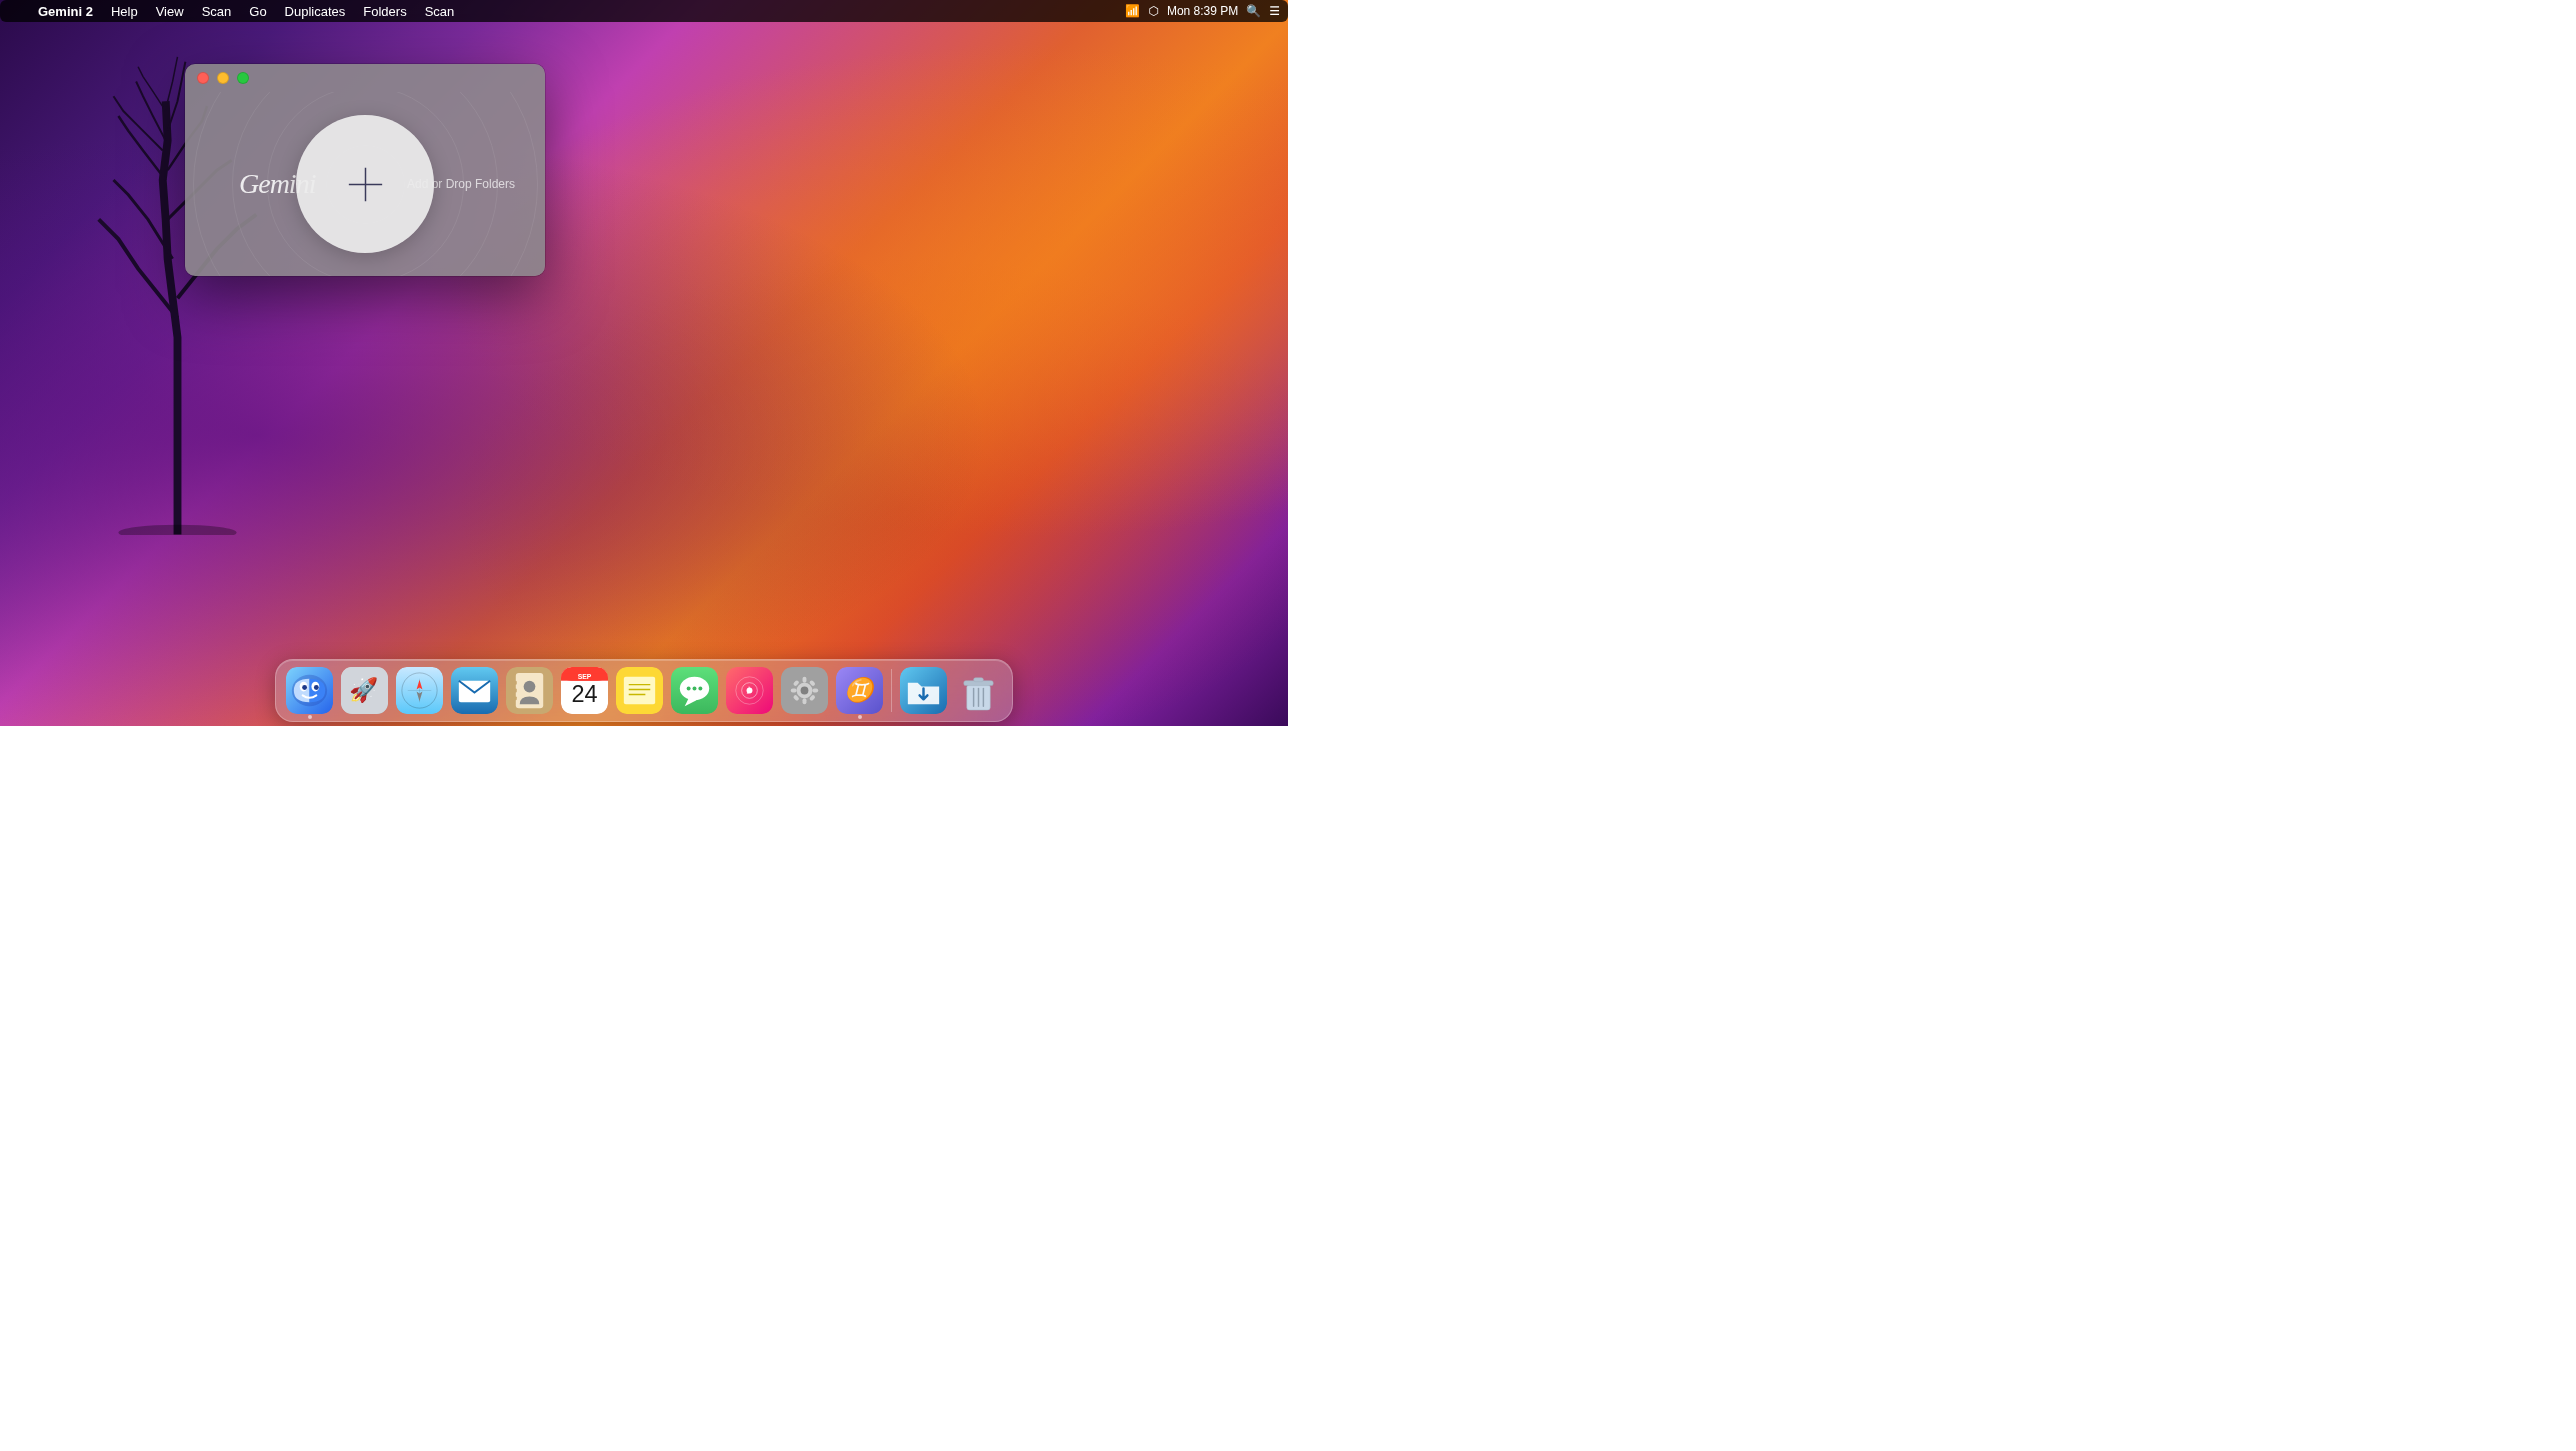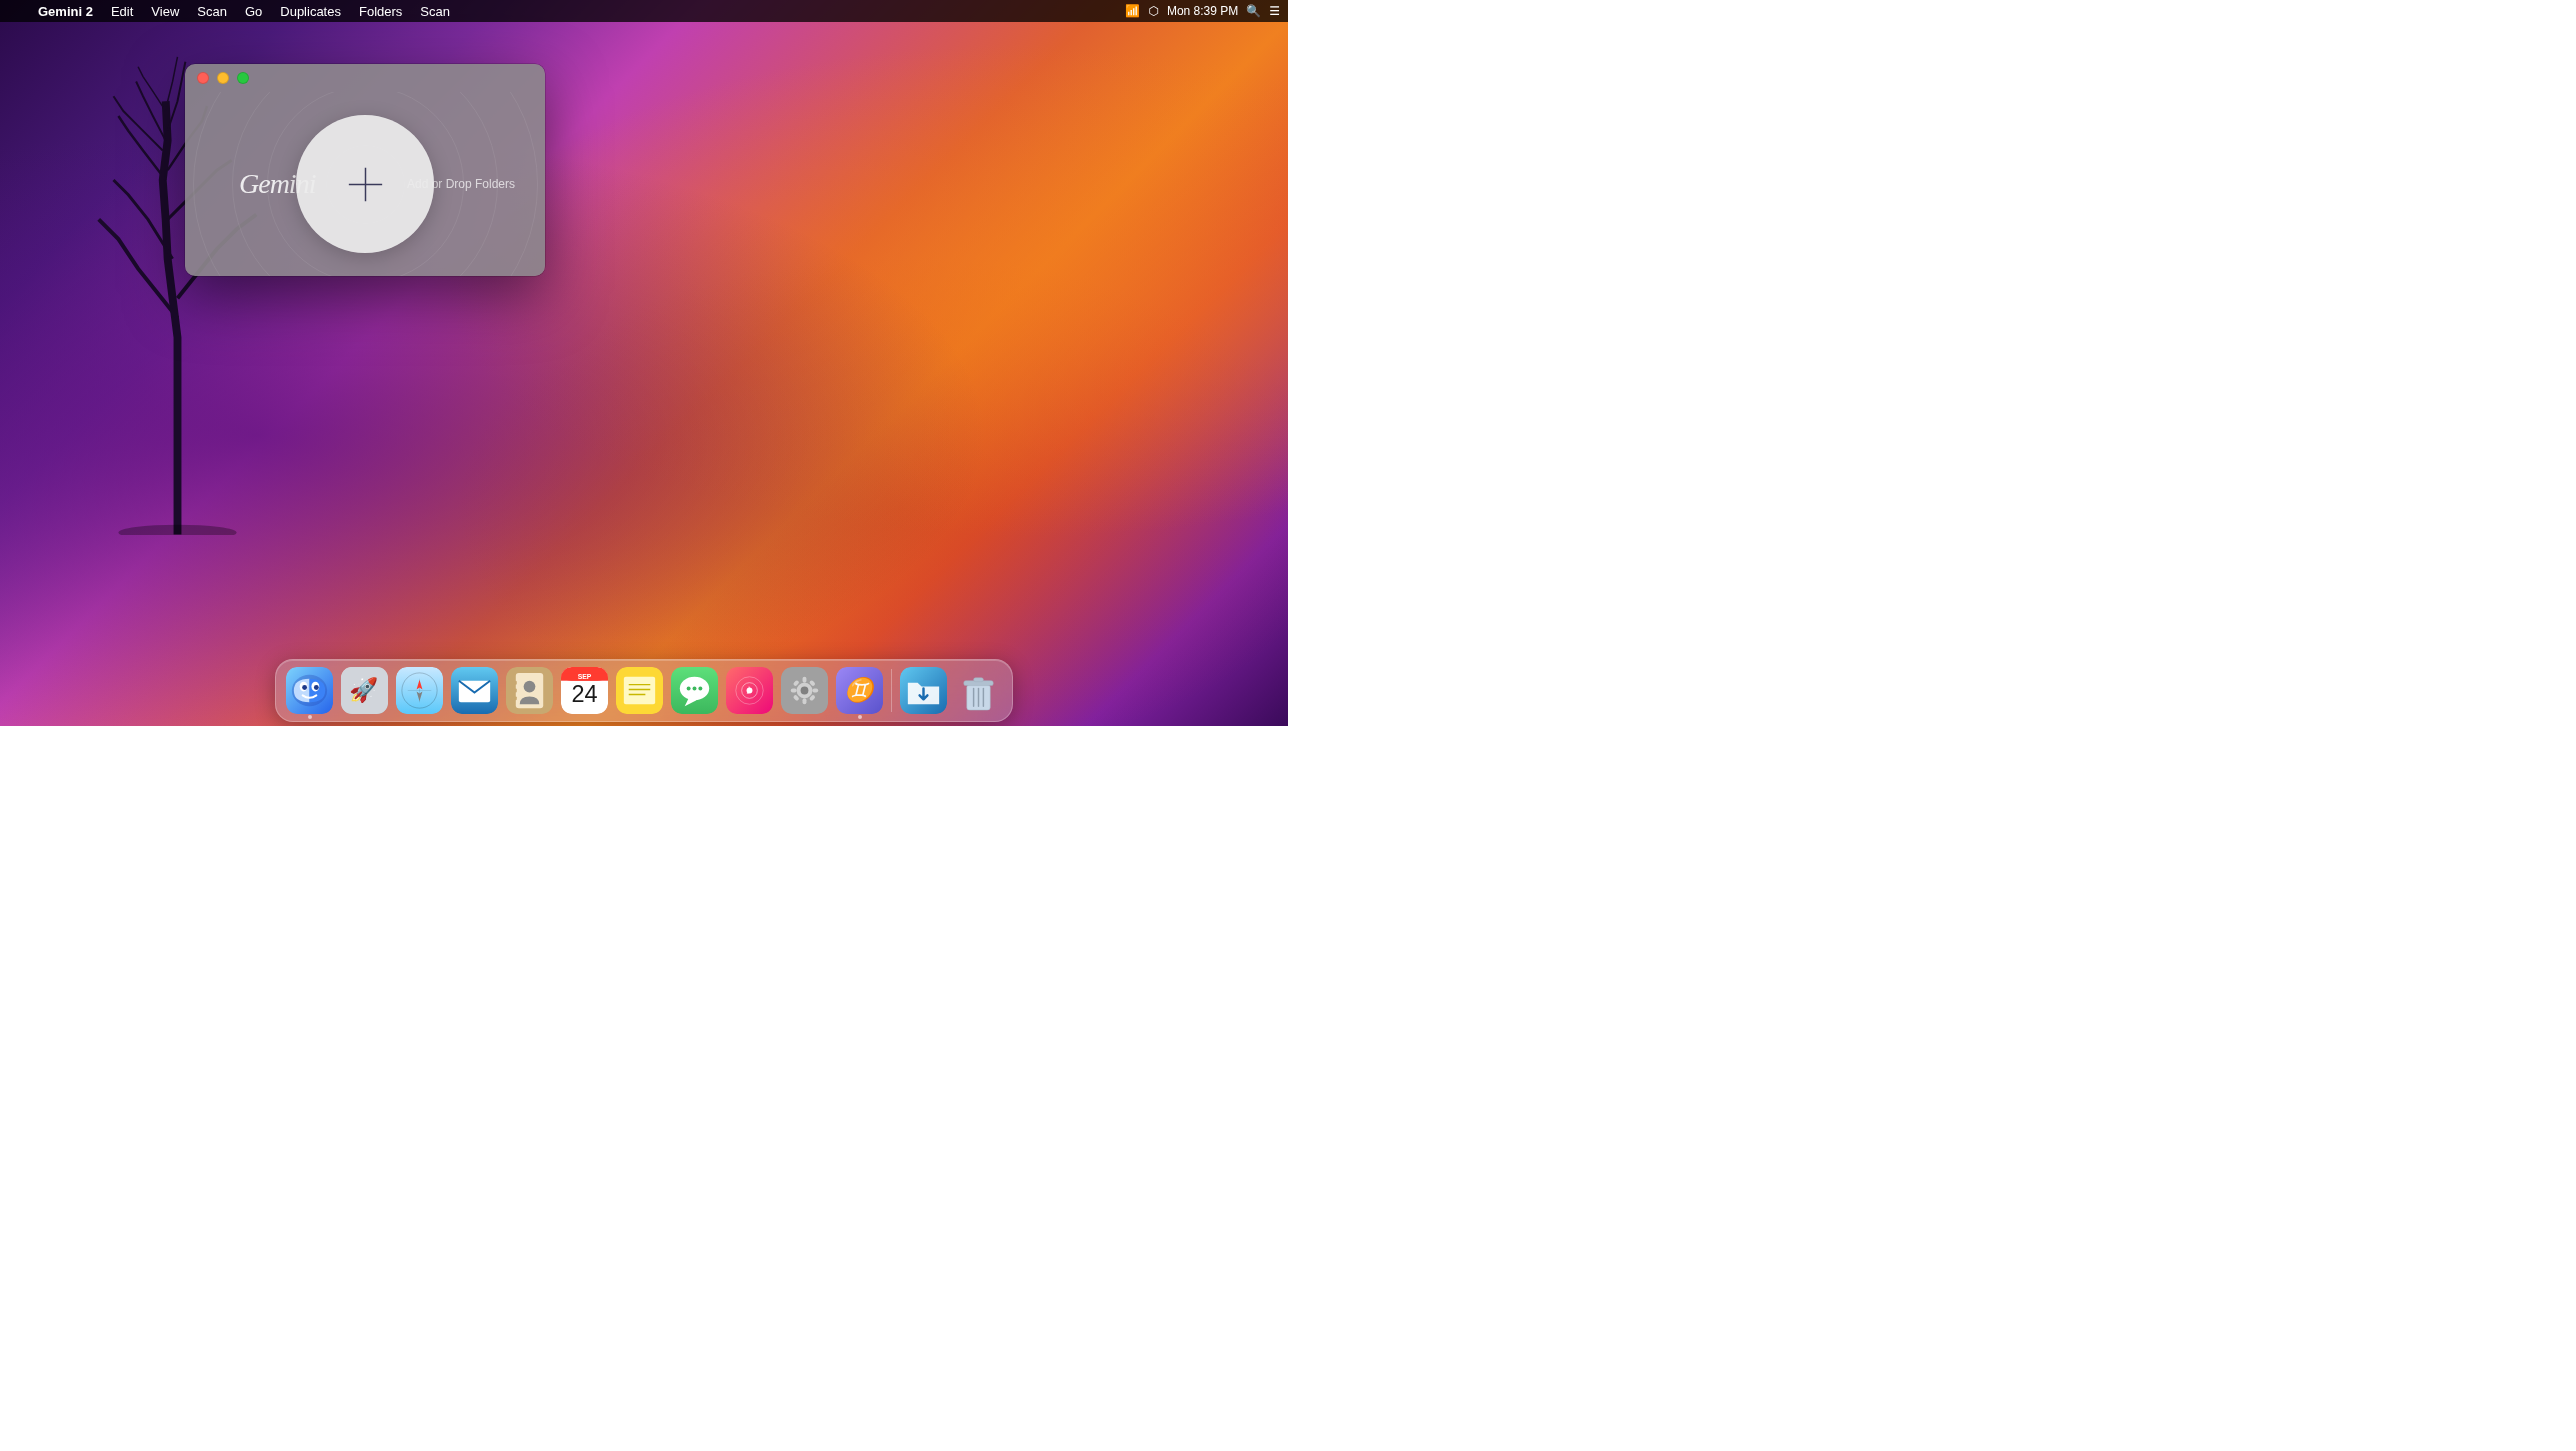--- a/index.html
+++ b/index.html
@@ -44,20 +44,21 @@
       left: 0;
       right: 0;
       height: 22px;
       background: rgba(0,0,0,0.75);
       display: flex;
       align-items: center;
       padding: 0 8px;
       z-index: 100;
       color: white;
       font-size: 13px;
+      border-radius: 6px;
     }
     .menubar-left {
       display: flex;
       align-items: center;
       gap: 2px;
     }
     .menubar-item {
       padding: 1px 8px;
       cursor: default;
       border-radius: 4px;
@@ -292,21 +293,21 @@
 
       <ellipse cx="100" cy="518" rx="60" ry="8" fill="rgba(0,0,0,0.3)"></ellipse>
     </svg>
   </div>
 </div>
 
 <div class="menubar">
   <div class="menubar-left">
     <span class="apple-logo"></span>
     <span class="menubar-item bold">Gemini 2</span>
-    <span class="menubar-item">Edit</span>
+    <span class="menubar-item">Help</span>
     <span class="menubar-item">View</span>
     <span class="menubar-item">Scan</span>
     <span class="menubar-item">Go</span>
     <span class="menubar-item">Duplicates</span>
     <span class="menubar-item">Folders</span>
     <span class="menubar-item">Scan</span>
   </div>
   <div class="menubar-right">
     <span class="menubar-right-item">📶</span>
     <span class="menubar-right-item">⬡</span>

